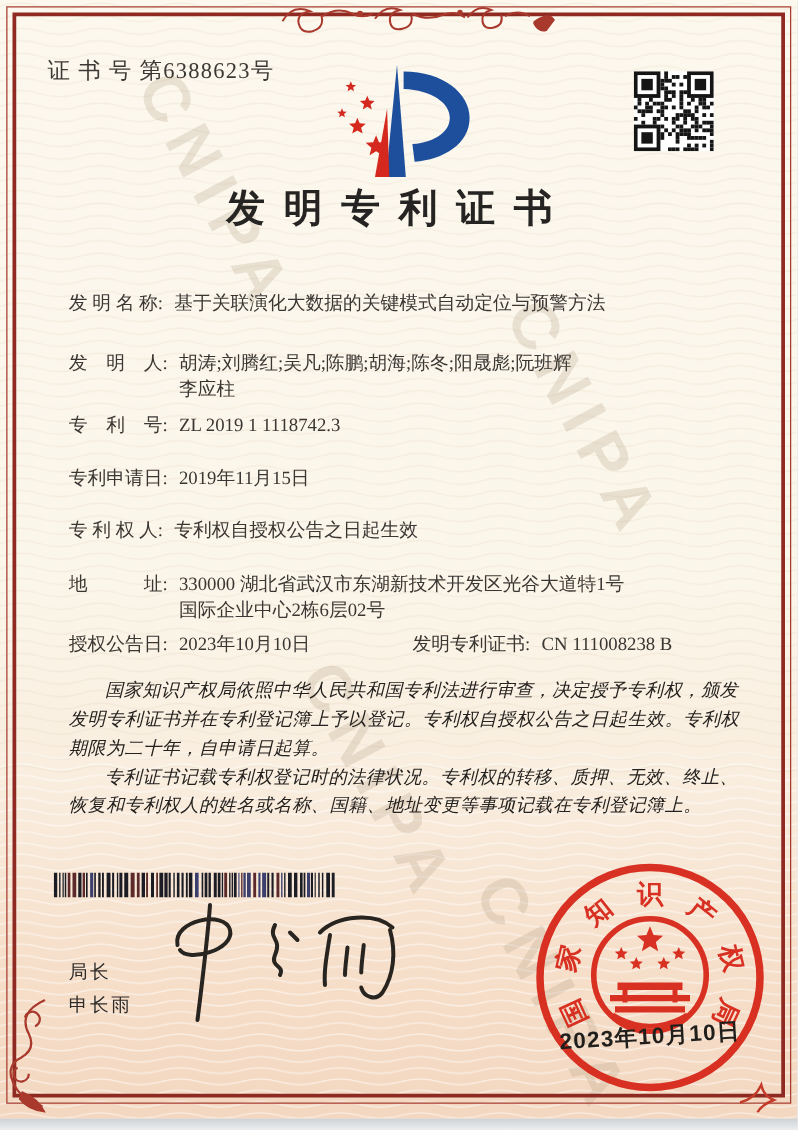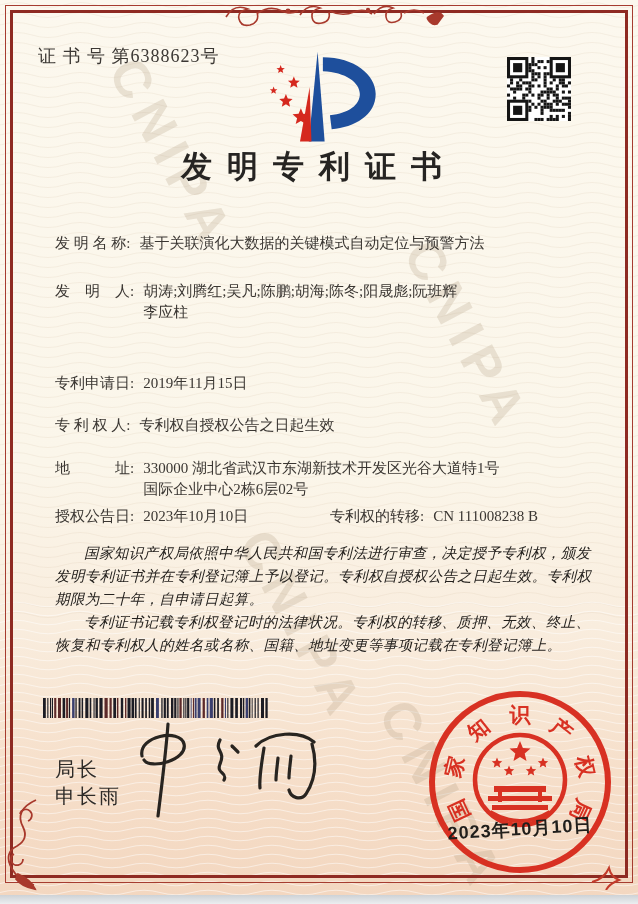--- a/index.html
+++ b/index.html
@@ -26,21 +26,21 @@
          letter-spacing:15px;color:#262422;}
   
   .row{position:absolute;left:55px;display:flex;font-size:15px;line-height:21px;color:#3a3632;}
   .lbl{white-space:pre;flex:0 0 auto;}
   .val{margin-left:9px;max-width:455px;}
   
   .para{position:absolute;left:55px;right:42px;font-size:14.5px;line-height:23px;
         text-indent:2em;font-style:italic;color:#24211e;letter-spacing:.4px;}
   
   .dir{position:absolute;left:55px;font-family:"Liberation Sans","DejaVu Sans",sans-serif;
-       font-size:20px;font-weight:500;color:#2e2b28;letter-spacing:2px;}
+       font-size:15px;font-weight:500;color:#2e2b28;letter-spacing:2px;margin-top:12px;}
   
   #seal{position:absolute;left:424px;top:686px;width:192px;height:192px;opacity:.95;}
   #seal svg{position:absolute;left:0;top:0;}
   .seal-char{position:absolute;left:50%;top:50%;width:26px;height:26px;margin:-13px 0 0 -13px;
        display:flex;align-items:center;justify-content:center;
        font:700 21px "Liberation Sans","DejaVu Sans",sans-serif;color:#d7281a;}
   #seal-date{position:absolute;left:0;top:131px;width:192px;text-align:center;
        font:700 18px "Liberation Sans","DejaVu Sans",sans-serif;color:#161513;
        transform:rotate(-3.5deg);letter-spacing:1px;}
 </style>
@@ -260,20 +260,24 @@
     </div>
 
     <div class="row" style="top:281px">
       <span class="lbl">发　明　人:</span>
       <span class="val">
         <span style="display:block">胡涛;刘腾红;吴凡;陈鹏;胡海;陈冬;阳晟彪;阮班辉</span>
         <span style="display:block">李应柱</span>
       </span>
     </div>
 
+    <div class="row" style="top:331px">
+      <span class="lbl">专　利　号:</span>
+      <span class="val">ZL 2019 1 1118742.3</span>
+    </div>
 
     <div class="row" style="top:373px">
       <span class="lbl">专利申请日:</span>
       <span class="val">2019年11月15日</span>
     </div>
 
     <div class="row" style="top:415px">
       <span class="lbl">专 利 权 人:</span>
       <span class="val">专利权自授权公告之日起生效</span>
     </div>
@@ -284,21 +288,21 @@
         <span style="display:block">330000 湖北省武汉市东湖新技术开发区光谷大道特1号</span>
         <span style="display:block">国际企业中心2栋6层02号</span>
       </span>
     </div>
 
     <div class="row" style="top:506px">
       <span class="lbl">授权公告日:</span>
       <span class="val">2023年10月10日</span>
     </div>
     <div class="row" style="top:506px;left:330px">
-      <span class="lbl">专利权的转移:</span>
+      <span class="lbl">发明专利证书:</span>
       <span class="val">CN 111008238 B</span>
     </div>
 
     <div class="para" style="top:542px">国家知识产权局依照中华人民共和国专利法进行审查，决定授予专利权，颁发发明专利证书并在专利登记簿上予以登记。专利权自授权公告之日起生效。专利权期限为二十年，自申请日起算。</div>
     <div class="para" style="top:611px">专利证书记载专利权登记时的法律状况。专利权的转移、质押、无效、终止、恢复和专利权人的姓名或名称、国籍、地址变更等事项记载在专利登记簿上。</div>
 
     <svg id="barcode-svg" class="abs" style="left:43px;top:698px" width="227" height="20" viewBox="0 0 227 20">
         <rect x="0.0" y="0" width="2.8" height="20" fill="#1c1c24"></rect>
         <rect x="4.3" y="0" width="1.1" height="20" fill="#1c1c24"></rect>
         <rect x="7.0" y="0" width="1.0" height="20" fill="#1c1c24"></rect>

